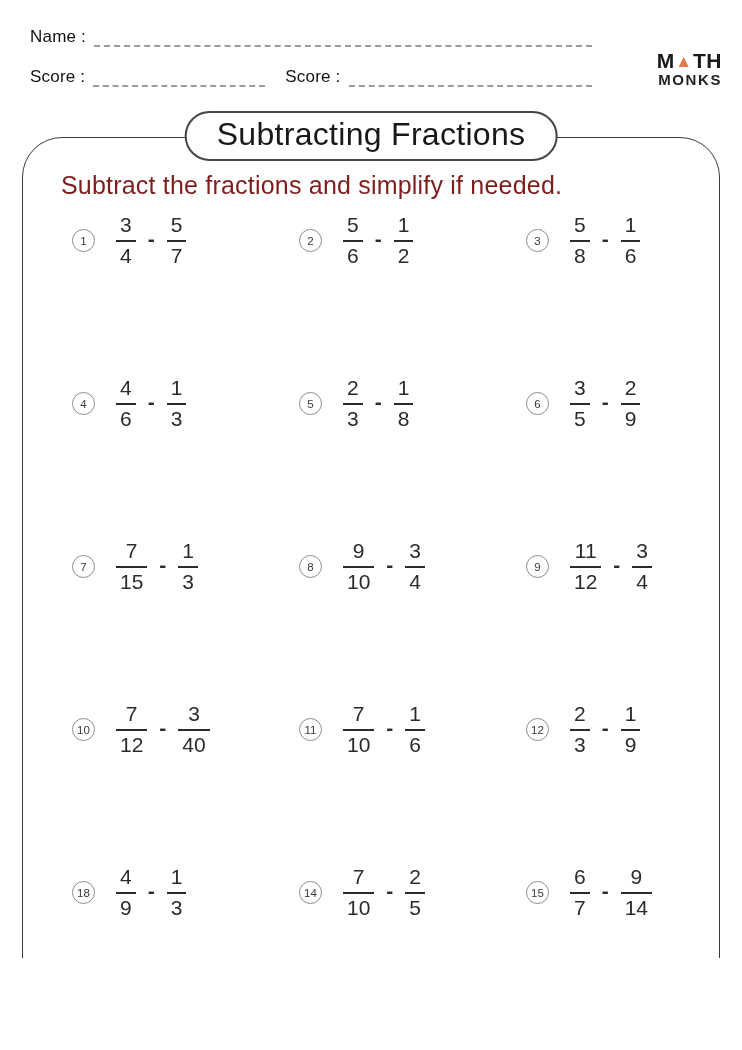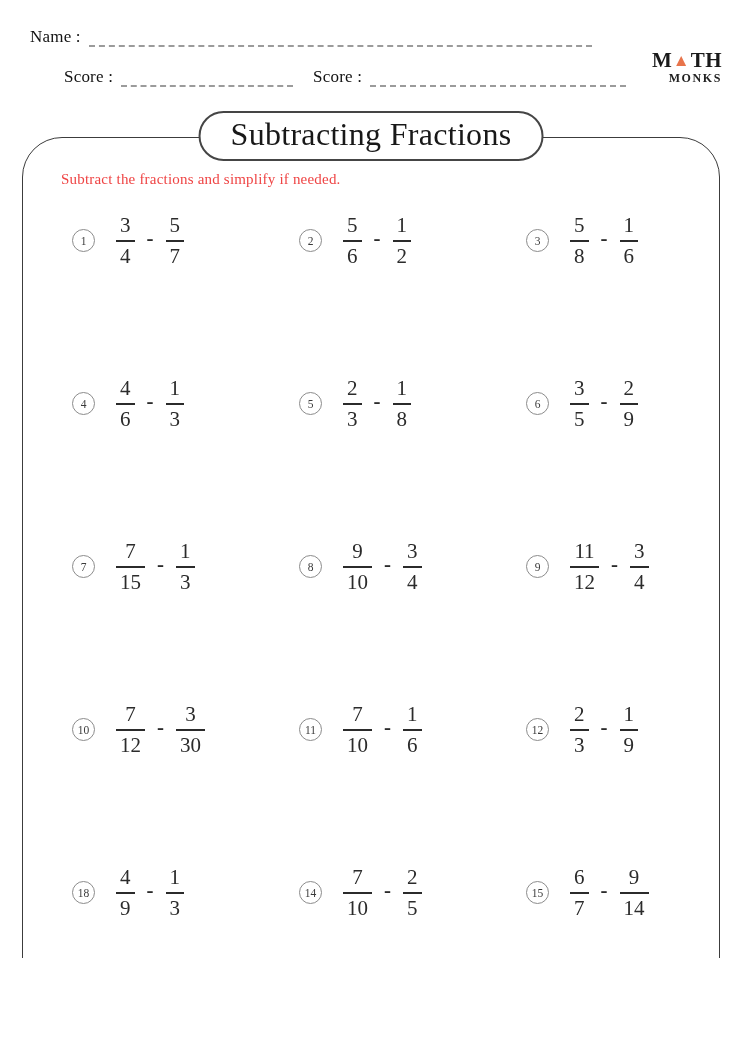--- a/index.html
+++ b/index.html
@@ -1,36 +1,36 @@
 <!DOCTYPE html>
 <html><head>
 <meta charset="utf-8">
 <style>
   * { margin:0; padding:0; box-sizing:border-box; }
   html,body { background:#ffffff; }
   .page {
     position:relative;
     width:742px; height:958px;
     background:#ffffff;
-    font-family:Liberation Serif, serif;
+    font-family:Liberation Sans, sans-serif;
     color:#151515;
     overflow:hidden;
   }
 
   
   .field-row {
     position:absolute;
     display:flex;
     align-items:flex-end;
     width:562px; left:30px;
     font-size:17px;
     color:#121212;
   }
   .name-row  { top:28px; }
-  .score-row { top:68px;margin-left:34px; }
+  .score-row { top:68px; }
   .field-label { line-height:1.1; white-space:nowrap; letter-spacing:0.2px; }
   .dashline {
     flex:1 1 auto;
     border-bottom:2px dashed #9b9b9b;
     height:4px;
     margin-left:8px;
   }
   .dashline.fixed { flex:0 0 auto; width:172px; }
   .date-label { margin-left:20px; }
 
@@ -39,21 +39,21 @@
     text-align:right;
     line-height:1;
   }
   .logo-top {
     font-size:21px; font-weight:bold; color:#1a1a1a;
     letter-spacing:0.5px;
     display:flex; align-items:baseline; justify-content:flex-end;
   }
   .logo-triangle { font-size:17px; margin:0 0.5px; transform:translateY(-1px); }
   .logo-bottom {
-    font-size:12px; font-weight:bold; color:#222;
+    font-size:15px; font-weight:bold; color:#222;
     letter-spacing:1.6px; margin-top:1px;
   }
 
   
   .main-box {
     position:absolute;
     left:22px; top:137px;
     width:698px; height:883px;
     border:1.6px solid #3c3c3c;
     border-radius:40px;
@@ -69,22 +69,22 @@
     padding:3px 30px 6px;
     font-size:32px;
     color:#181818;
     white-space:nowrap;
     letter-spacing:0.3px;
     z-index:2;
   }
   .instruction {
     position:absolute;
     left:38px; top:33px;
-    font-size:15px;
-    color:#ef4444;
+    font-size:25px;
+    color:#7f1d1d;
     letter-spacing:0.2px;
   }
 
   
   .problems-grid {
     position:absolute;
     left:49px; top:21px;
     display:grid;
     grid-template-columns:227px 227px 227px;
     grid-auto-rows:163px;
@@ -275,21 +275,21 @@
 
   <div class="problem">
     <span class="pnum">10</span>
     <span class="fraction frac1">
       <span class="num">7</span>
       <span class="den">12</span>
     </span>
     <span class="minus">-</span>
     <span class="fraction frac2">
       <span class="num">3</span>
-      <span class="den">30</span>
+      <span class="den">40</span>
     </span>
   </div>
 
   <div class="problem">
     <span class="pnum">11</span>
     <span class="fraction frac1">
       <span class="num">7</span>
       <span class="den">10</span>
     </span>
     <span class="minus">-</span>

